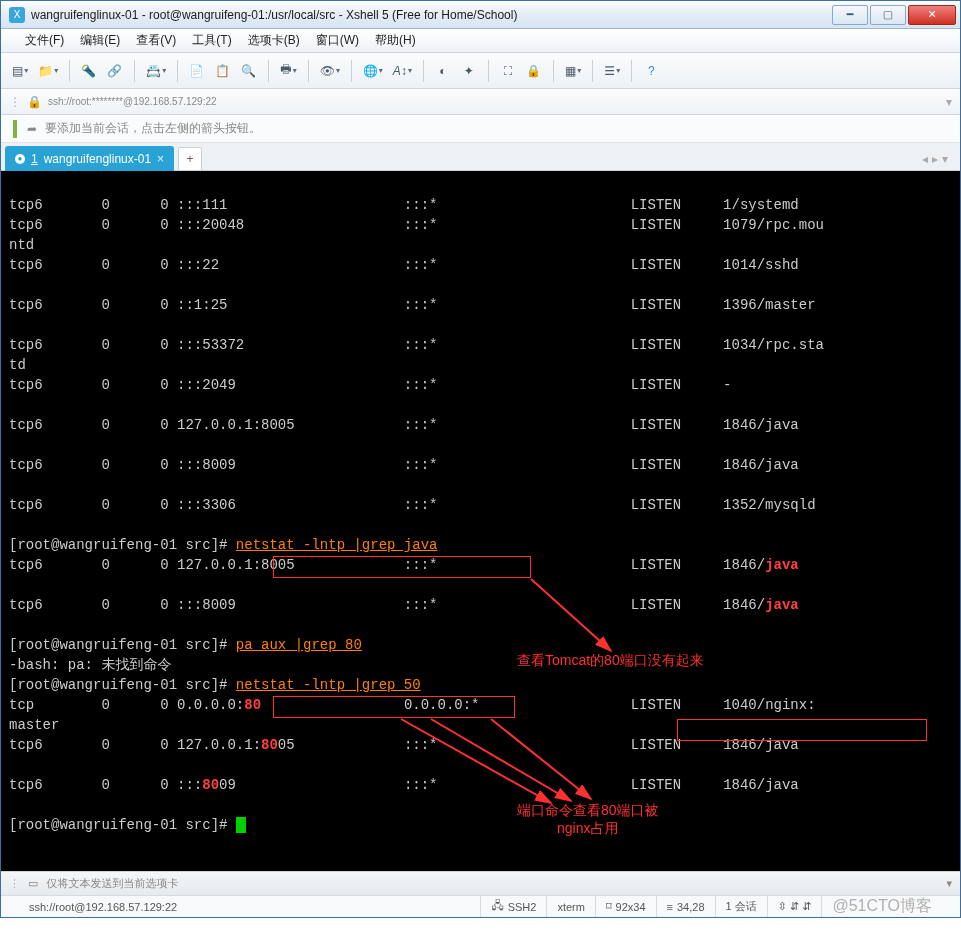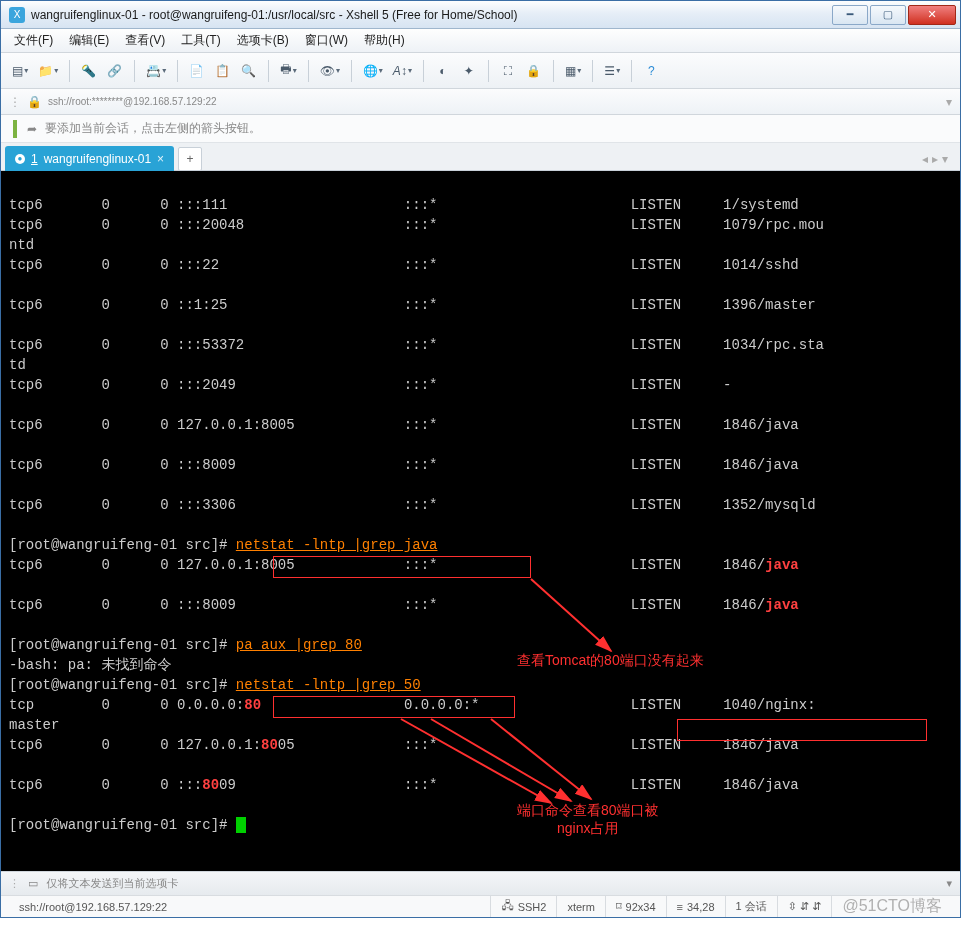--- a/index.html
+++ b/index.html
@@ -4,21 +4,21 @@
 <style>
   * { box-sizing: border-box; margin: 0; padding: 0; }
   body { font-family: "Microsoft YaHei", Tahoma, Arial, sans-serif; font-size: 12px; background: #fff; width: 961px; }
   .window { border: 1px solid #3a6ea5; background: #fff; }
   .titlebar { height: 28px; background: linear-gradient(#fdfefe,#e6eef7 45%,#d7e4f2); display:flex; align-items:center; padding:0 4px 0 8px; border-bottom:1px solid #9fb6cd;}
   .title-icon { width:16px; height:16px; background:#3aa5dd; border-radius:3px; margin-right:6px; display:inline-flex;align-items:center;justify-content:center;color:#fff;font-size:10px;}
   .title-text { flex:1; color:#1a1a1a; font-size:12px; white-space:nowrap; overflow:hidden; text-overflow:ellipsis;}
   .winbtns { display:flex; gap:0; }
   .winbtn { width:36px; height:20px; background:linear-gradient(#f6f9fc,#d9e6f2); border:1px solid #8aa8c8; border-radius:2px; margin-left:2px; display:flex;align-items:center;justify-content:center; color:#3a5a7a; font-size:11px;}
   .winbtn.close { background:linear-gradient(#f08080,#d03020); color:#fff; border-color:#a02818; width:48px;}
-  .menubar { height:24px; background:linear-gradient(#fefefe,#eef2f6); border-bottom:1px solid #d0d6dc; display:flex; align-items:center; padding:0 13px; gap:16px;}
+  .menubar { height:24px; background:linear-gradient(#fefefe,#eef2f6); border-bottom:1px solid #d0d6dc; display:flex; align-items:center; padding:0 24px; gap:16px;}
   .menubar span { color:#222; }
   .toolbar { height:36px; background:linear-gradient(#fbfcfd,#edf1f5); border-bottom:1px solid #d0d6dc; display:flex; align-items:center; padding:0 8px; gap:4px;}
   .tbtn { min-width:22px; height:24px; display:inline-flex; align-items:center; justify-content:center; border-radius:2px; padding:0 3px; color:#4a5a6a;}
   .tsep { width:1px; height:22px; background:#c8d0d8; margin:0 4px;}
   .tdrop { font-size:8px; color:#5a6a7a; margin-left:1px;}
   .addrbar { height:26px; background:linear-gradient(#fbfcfd,#eef2f6); border-bottom:1px solid #d0d6dc; display:flex; align-items:center; padding:0 8px; gap:6px;}
   .lock { color:#888; font-size:12px;}
   .addr-text { color:#888; flex:1; font-size:10px;}
   .infobar { height:28px; background:#fafbfc; border-bottom:1px solid #e0e4e8; display:flex; align-items:center; padding:0 12px; gap:8px; color:#888;}
   .green-bar { width:4px; height:18px; background:#7cb342; margin-right:2px;}
@@ -29,21 +29,21 @@
   .newtab { width:24px; height:24px; background:#fff; border:1px solid #c8d0d8; display:flex;align-items:center;justify-content:center; color:#666; margin-left:4px; border-radius:2px;}
   .tab-arrows{ margin-left:auto; display:flex; gap:4px; color:#aaa; padding-right:8px;}
   .terminal { background:#000; color:#ccc; font-family:"Consolas","Courier New",monospace; font-size:14px; line-height:20px; padding:4px 8px; height:700px; overflow:hidden; position:relative; white-space:pre;}
   .orange { color:#ff8000;text-decoration:underline; }
   .hlred { color:#ff4040; font-weight:bold;}
   .cursor { display:inline-block; width:10px; height:16px; background:#00d000; vertical-align:middle;}
   .redbox { position:absolute; border:1px solid #ff3030; }
   .anno { position:absolute; color:#ff3030; font-family:"Microsoft YaHei",sans-serif; font-size:14px; text-align:center; line-height:18px;}
   .arrow-svg { position:absolute; pointer-events:none;}
   .bottombar { height:24px; background:linear-gradient(#f4f6f8,#e6eaee); border-top:1px solid #d0d6dc; display:flex; align-items:center; padding:0 8px; gap:8px; color:#888; font-size:11px;}
-  .statusbar { height:22px; background:#f8f9fa; border-top:1px solid #d8dce0; display:flex; align-items:flex-start; padding:0 8px; color:#555; font-size:11px;}
+  .statusbar { height:22px; background:#f8f9fa; border-top:1px solid #d8dce0; display:flex; align-items:flex-start; padding:0 18px; color:#555; font-size:11px;}
   .status-seg { padding:0 10px; border-left:1px solid #d8dce0; display:flex;align-items:center; gap:4px; height:100%;}
   .status-seg:first-child{border-left:none;}
   .spacer{flex:1;}
   .watermark{ color:#b0b0b0; font-size:16px;}
 </style>
 </head>
 <body>
 
 <div class="window">
   <div class="titlebar">

